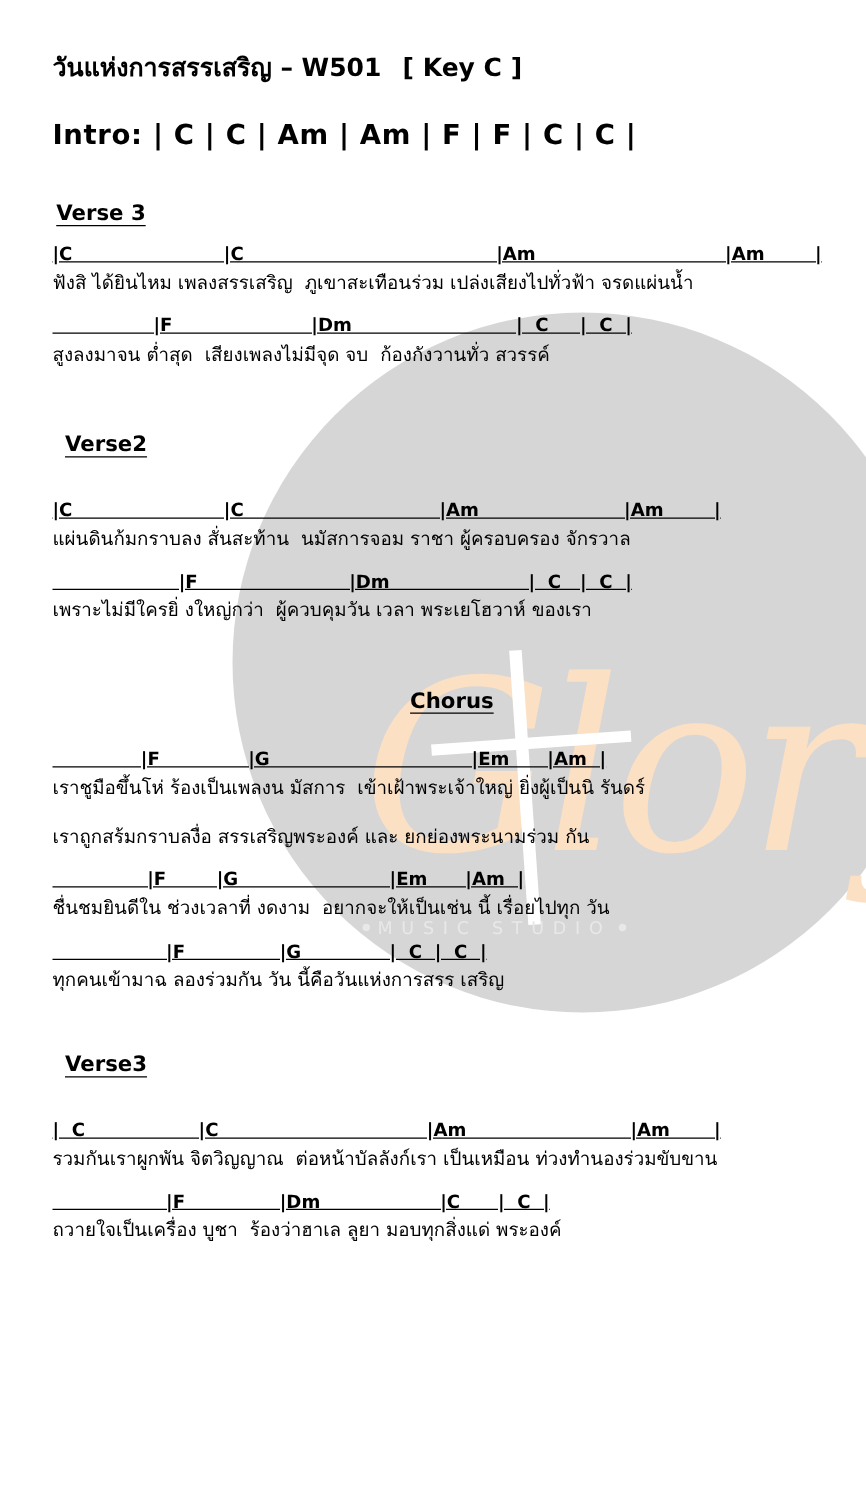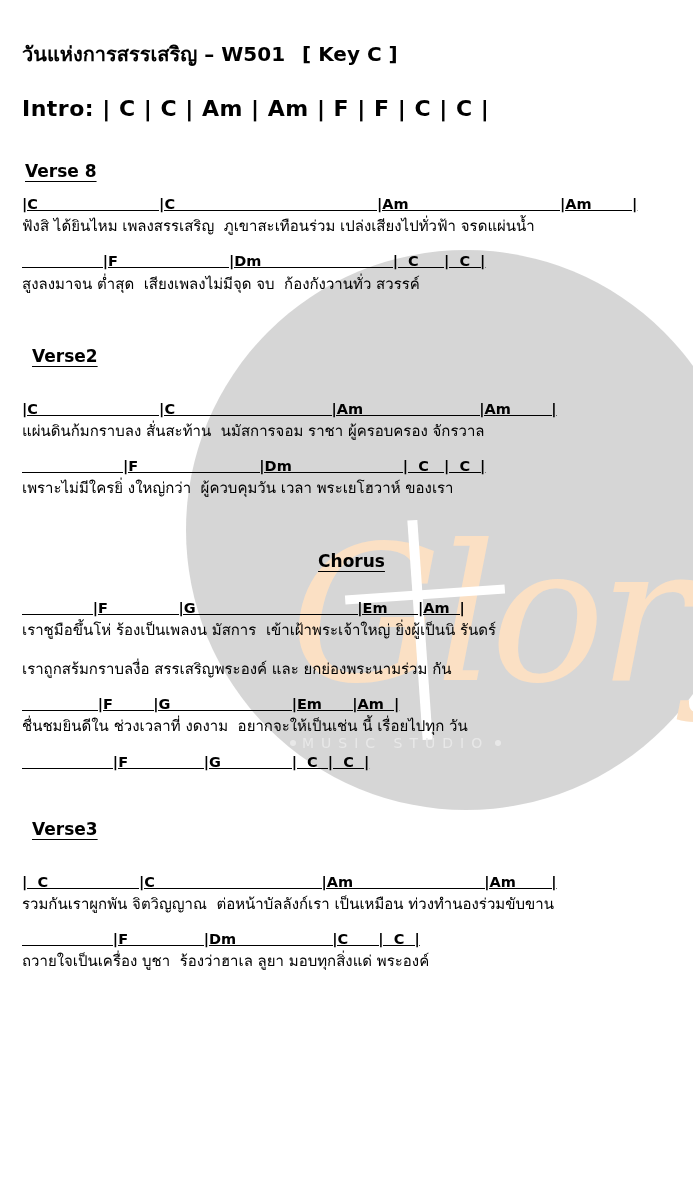--- a/index.html
+++ b/index.html
@@ -82,21 +82,21 @@
     height: 6px;
     border-radius: 50%;
     background: #e8e8e8;
     vertical-align: middle;
     margin: 0 6px 3px 6px;
   }
   
   .content {
     position: relative;
     z-index: 3;
-    padding: 30px 22px 0 22px;
+    padding: 30px 22px 0 42px;
   }
   .title {
     font-size: 20px;
     font-weight: bold;
     margin: 8px 0 0 0;
     white-space: nowrap;
   }
   .title .sep { font-weight: bold; }
   .title .key { margin-left: 10px; }
   .intro {
@@ -156,21 +156,21 @@
       <span class="sep">–</span>
       <span>W501</span>
       <span class="key">[ Key C ]</span>
     </div>
 
     <div class="intro">
       <span>Intro:</span>
       <span>|  C  |  C  |  Am  |  Am  |  F  |  F  |  C  |  C  |</span>
     </div>
 
-    <div class="section-head sec-v1">Verse 8</div>
+    <div class="section-head sec-v1">Verse 3</div>
     <div class="block">
       <div class="chordline">|C                        |C                                        |Am                              |Am        |</div>
       <div class="lyricline">ฟังสิ ได้ยินไหม เพลงสรรเสริญ  ภูเขาสะเทือนร่วม เปล่งเสียงไปทั่วฟ้า จรดแผ่นน้ำ</div>
       <div class="gap-md"></div>
       <div class="chordline">                |F                      |Dm                          |  C     |  C  |</div>
       <div class="lyricline">สูงลงมาจน ต่ำสุด  เสียงเพลงไม่มีจุด จบ  ก้องกังวานทั่ว สวรรค์</div>
     </div>
 
     <div class="section-head sec-v2">Verse2</div>
     <div class="block" style="margin-top:34px">
@@ -185,20 +185,21 @@
     <div class="block" style="margin-top:28px">
       <div class="chordline">              |F              |G                                |Em      |Am  |</div>
       <div class="lyricline">เราชูมือขึ้นโห่ ร้องเป็นเพลงน มัสการ  เข้าเฝ้าพระเจ้าใหญ่ ยิ่งผู้เป็นนิ รันดร์</div>
       <div class="gap-md"></div>
       <div class="lyricline">เราถูกสร้มกราบลงื่อ สรรเสริญพระองค์ และ ยกย่องพระนามร่วม กัน</div>
       <div class="gap-md"></div>
       <div class="chordline">               |F        |G                        |Em      |Am  |</div>
       <div class="lyricline">ชื่นชมยินดีใน ช่วงเวลาที่ งดงาม  อยากจะให้เป็นเช่น นี้ เรื่อยไปทุก วัน</div>
       <div class="gap-md"></div>
       <div class="chordline">                  |F               |G              |  C  |  C  |</div>
+      <div class="lyricline">ทุกคนเข้ามาฉ ลองร่วมกัน วัน นี้คือวันแห่งการสรร เสริญ</div>
     </div>
 
     <div class="section-head sec-v3">Verse3</div>
     <div class="block" style="margin-top:34px">
       <div class="chordline">|  C                  |C                                 |Am                          |Am       |</div>
       <div class="lyricline">รวมกันเราผูกพัน จิตวิญญาณ  ต่อหน้าบัลลังก์เรา เป็นเหมือน ท่วงทำนองร่วมขับขาน</div>
       <div class="gap-md"></div>
       <div class="chordline">                  |F               |Dm                   |C      |  C  |</div>
       <div class="lyricline">ถวายใจเป็นเครื่อง บูชา  ร้องว่าฮาเล ลูยา มอบทุกสิ่งแด่ พระองค์</div>
     </div>

